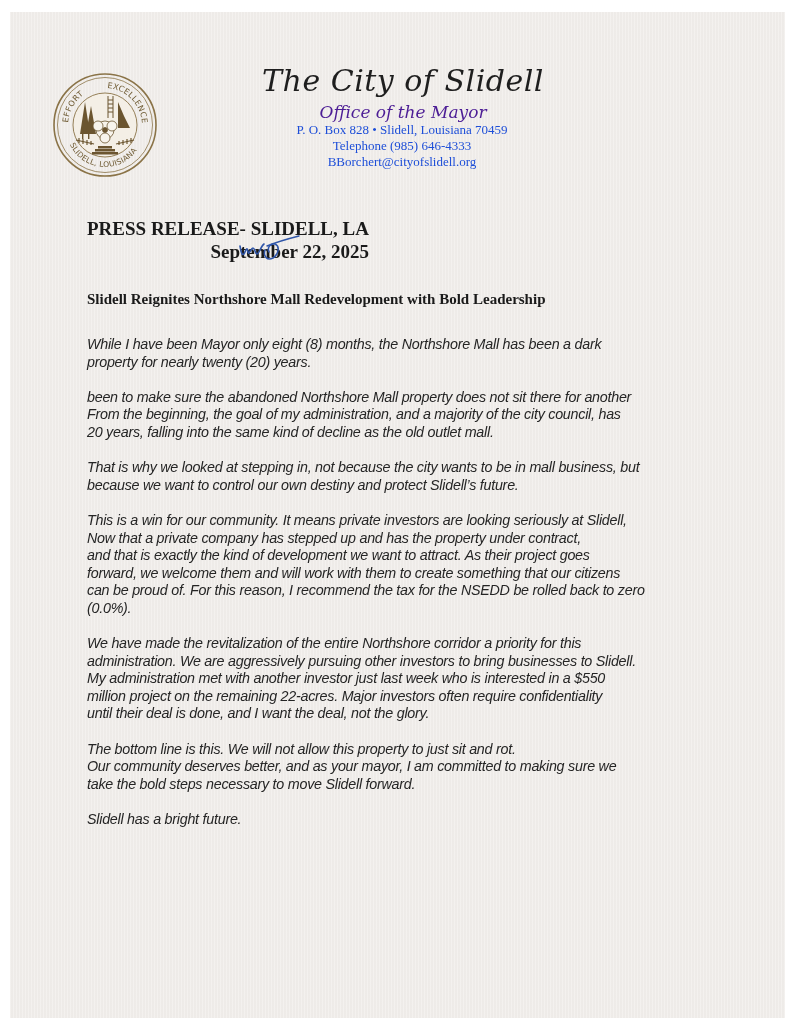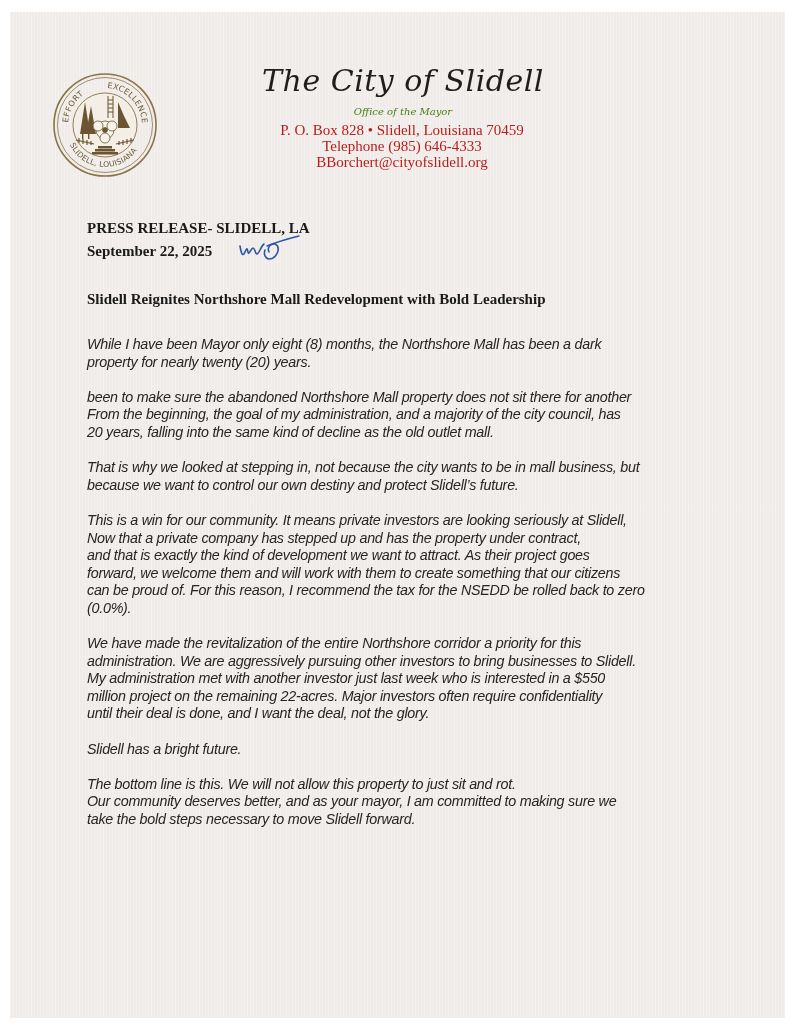--- a/index.html
+++ b/index.html
@@ -15,29 +15,29 @@
     position: absolute; left: 52px; top: 72px; width: 106px; height: 106px;
   }
   .letterhead {
     position: absolute; left: 250px; top: 62px; width: 300px; text-align: center; color: #222;
   }
   .lh-title {
     font-family: "DejaVu Serif", serif; font-style: italic; font-size: 30px; letter-spacing: 0.5px;
     color: #1e1e1e; line-height: 38px; margin-left: 6px;
   }
   .lh-office {
-    font-family: "DejaVu Serif", serif; font-style: italic; font-size: 10px; line-height: 20px;
-    margin-top: 2px; margin-left: 6px; color: #4d7c0f;
+    font-family: "DejaVu Serif", serif; font-style: italic; font-size: 17px; line-height: 20px;
+    margin-top: 2px; margin-left: 6px; color: #4c1d95;
   }
   .lh-line {
-    font-family: "Liberation Serif", serif; font-size: 15px; line-height: 16px; color: #b91c1c; margin-left: 4px;
+    font-family: "Liberation Serif", serif; font-size: 13px; line-height: 16px; color: #1d4ed8; margin-left: 4px;
   }
   .pr-head {
     position: absolute; left: 87px; top: 217px;
-    font-family: "Liberation Serif", serif; font-weight: bold; font-size: 15px; color: #1a1a1a; line-height: 23px;
+    font-family: "Liberation Serif", serif; font-weight: bold; font-size: 19px; color: #1a1a1a; line-height: 23px; text-align: right;
   }
   .date-row { position: relative; }
   .initials {
     position: absolute; left: 150px; top: -6px; width: 64px; height: 30px;
   }
   .headline {
     position: absolute; left: 87px; top: 291px;
     font-family: "Liberation Serif", serif; font-weight: bold; font-size: 15px; color: #1a1a1a;
   }
   .body-text {
@@ -162,20 +162,20 @@
       <span class="line">(0.0%).</span>
     </p>
     <p>
       <span class="line">We have made the revitalization of the entire Northshore corridor a priority for this</span>
       <span class="line">administration. We are aggressively pursuing other investors to bring businesses to Slidell.</span>
       <span class="line">My administration met with another investor just last week who is interested in a $550</span>
       <span class="line">million project on the remaining 22-acres.  Major investors often require confidentiality</span>
       <span class="line">until their deal is done, and I want the deal, not the glory.</span>
     </p>
     <p>
-      <span class="line">Slidell has a bright future.</span>
-    </p>
-    <p>
       <span class="line">The bottom line is this.  We will not allow this property to just sit and rot.</span>
       <span class="line">Our community deserves better, and as your mayor, I am committed to making sure we</span>
       <span class="line">take the bold steps necessary to move Slidell forward.</span>
     </p>
+    <p>
+      <span class="line">Slidell has a bright future.</span>
+    </p>
   </div>
 
 </body></html>

